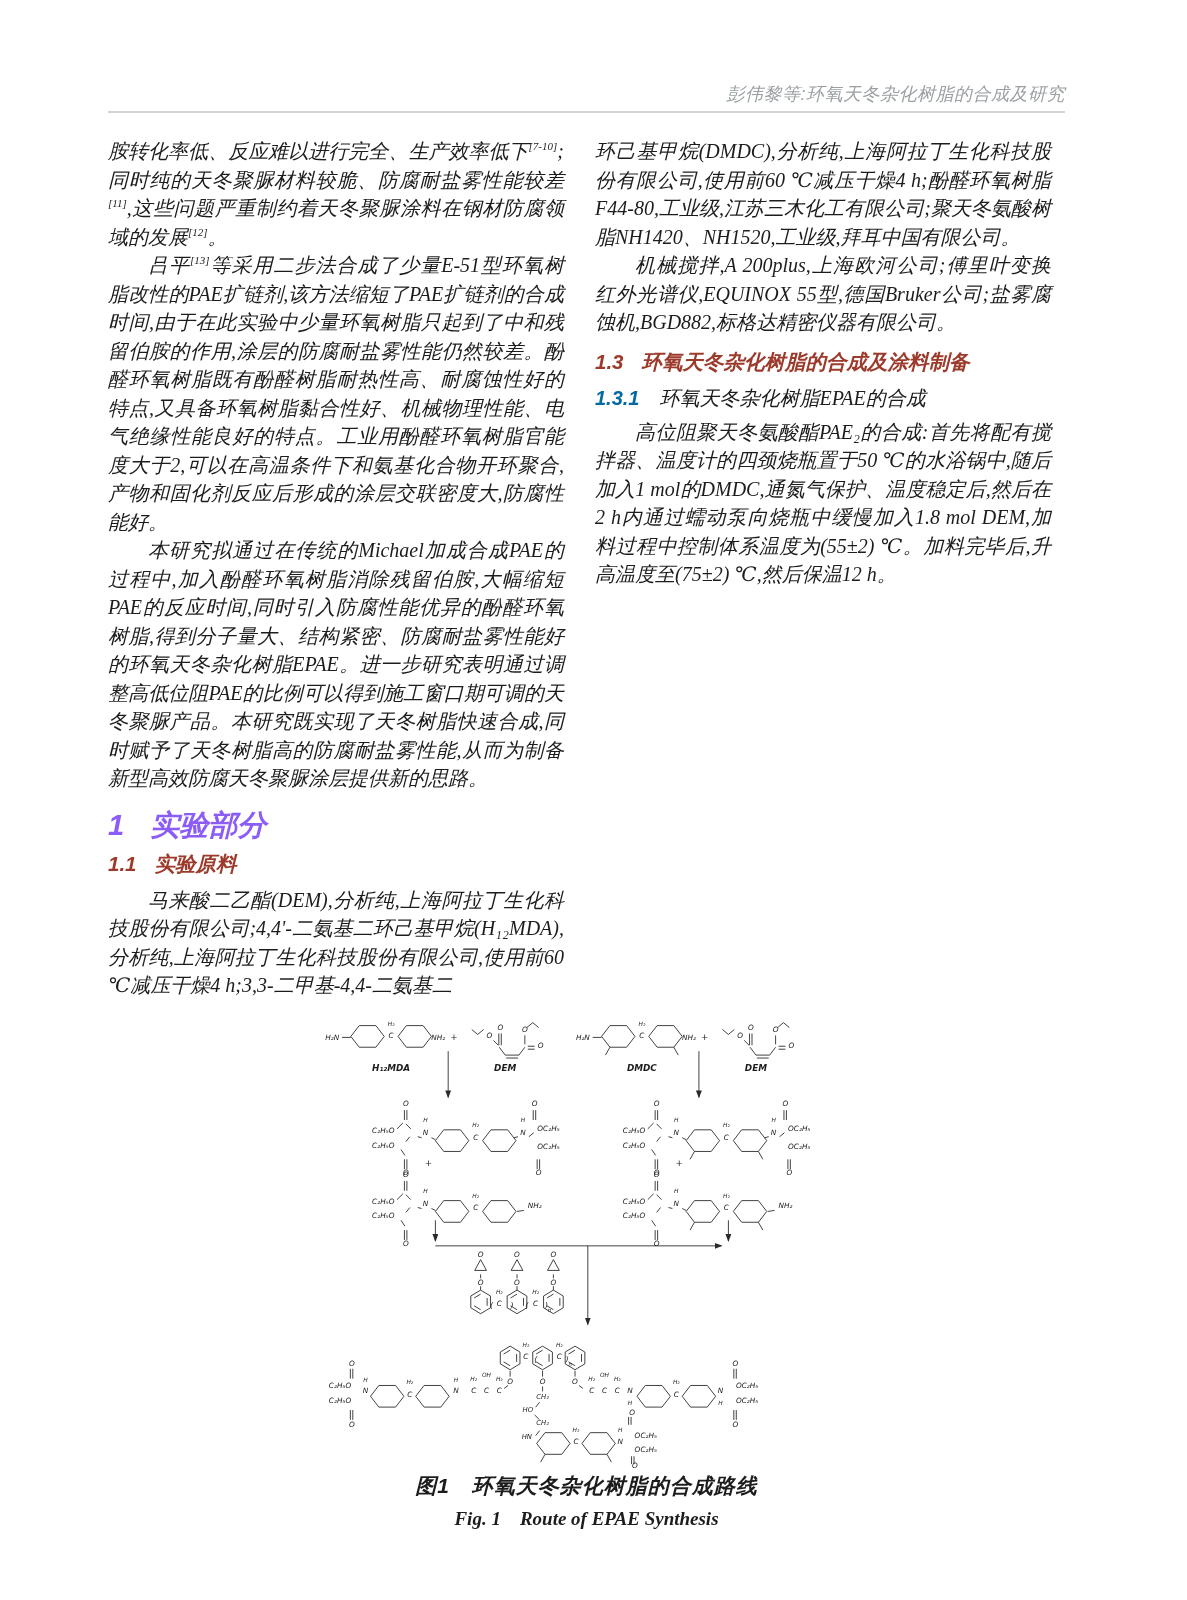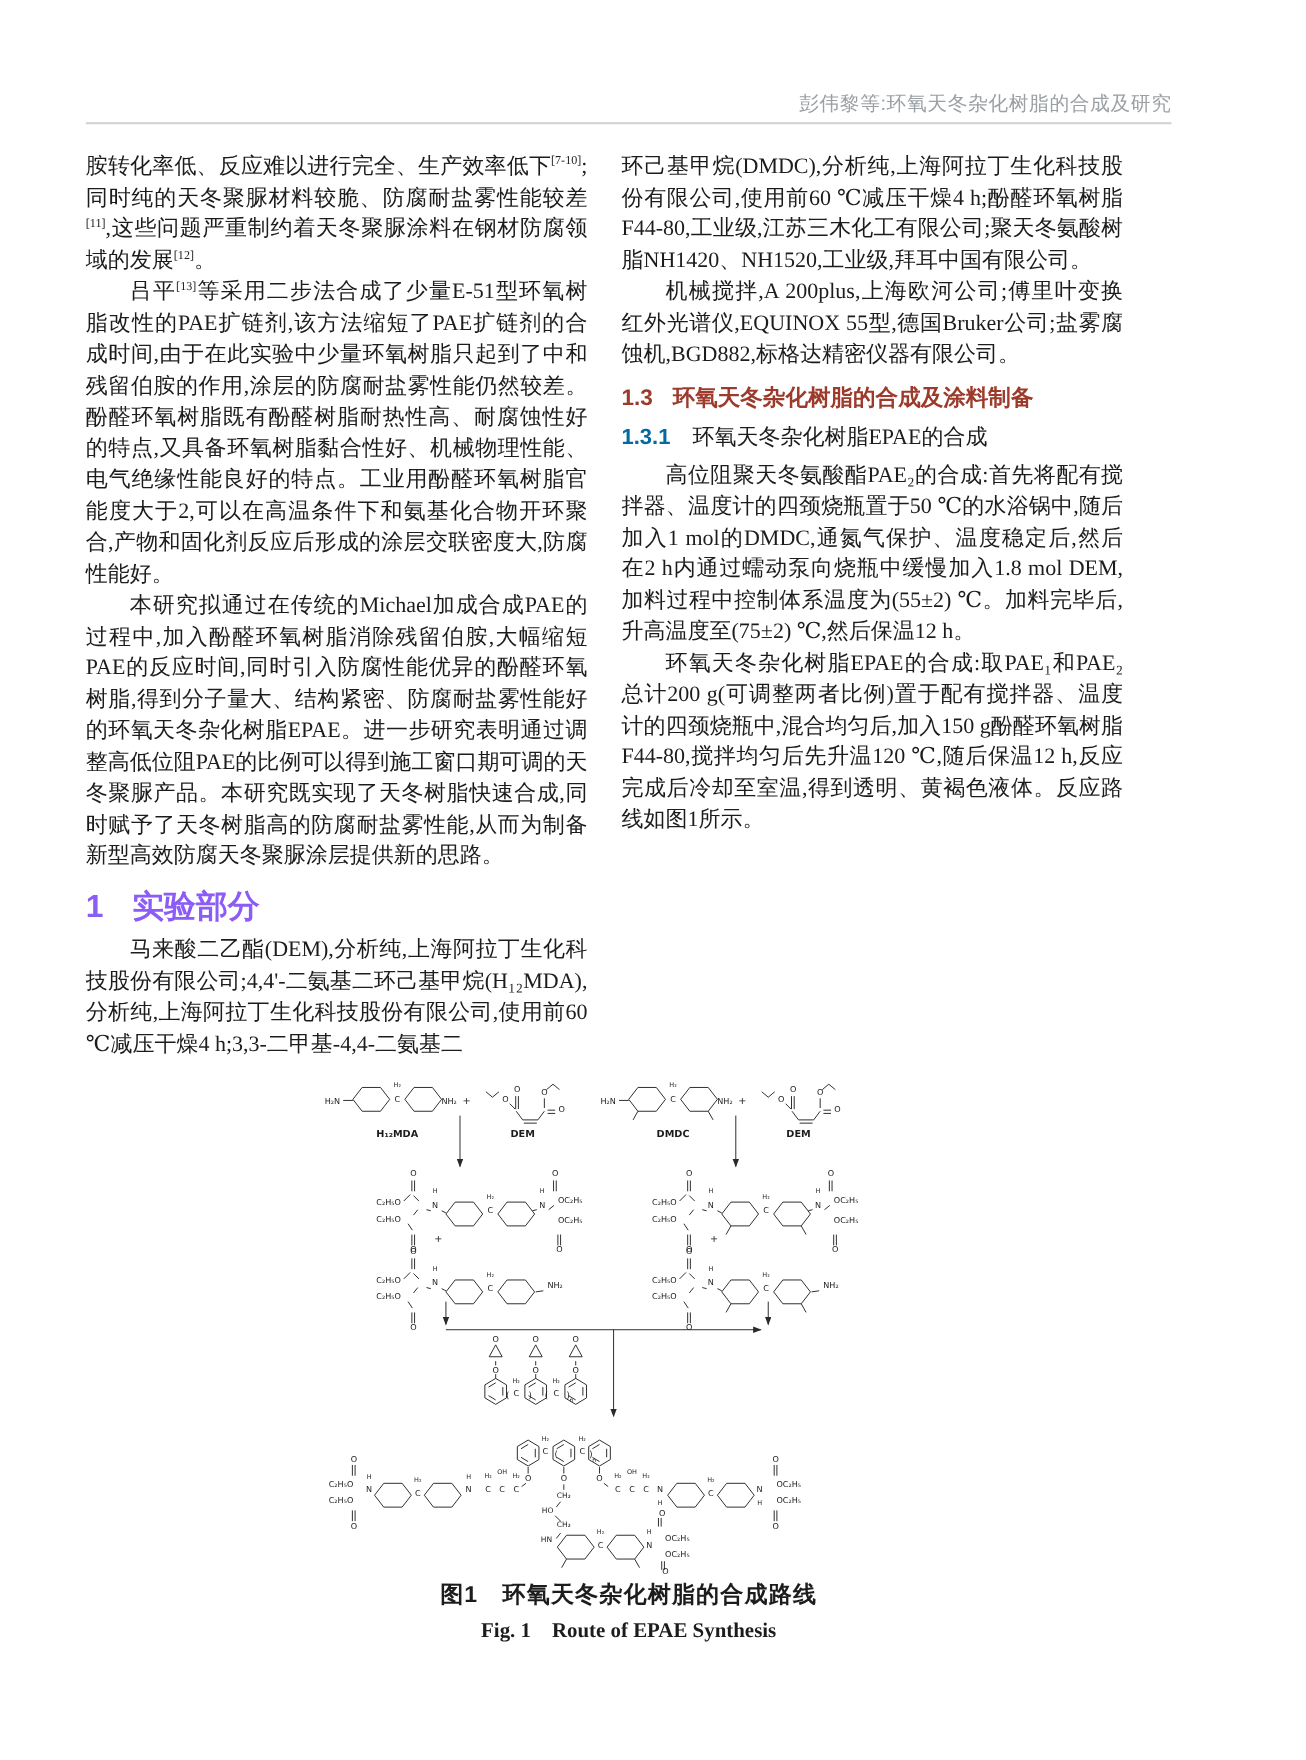--- a/index.html
+++ b/index.html
@@ -1,21 +1,21 @@
 <!DOCTYPE html>
 <html><head>
 <meta charset="utf-8">
 <style>
   html,body{margin:0;padding:0;}
   body{
     width:1187px;height:1600px;background:#ffffff;position:relative;
     font-family:"Liberation Serif","DejaVu Serif","DejaVu Sans",serif;
     color:#1c1c1c;overflow:hidden;
   }
-  .page{padding:84px 122px 0 78px;position:relative;}
+  .page{padding:84px 122px 0 108px;position:relative;font-style:italic;}
   .running-head{
     text-align:right;color:#9aa0a3;font-size:18px;line-height:20px;
     font-family:"Liberation Sans","DejaVu Sans",sans-serif;letter-spacing:.5px;
   }
   .head-rule{border:none;border-top:2px solid #d4d4d4;margin:7px 0 0 0;}
   .columns{display:flex;gap:31px;margin-top:24px;min-height:818px;}
   .col{width:456px;font-size:20px;line-height:28.5px;text-align:justify;}
   .col p{margin:0;text-indent:2em;}
   .col p.noindent{text-indent:0;}
   sup{font-size:11px;line-height:0;}
@@ -77,35 +77,37 @@
   <hr class="head-rule">
 
   <div class="columns">
 
     <div class="col">
       <p class="noindent">胺转化率低、反应难以进行完全、生产效率低下<sup>[7-10]</sup>;同时纯的天冬聚脲材料较脆、防腐耐盐雾性能较差<sup>[11]</sup>,这些问题严重制约着天冬聚脲涂料在钢材防腐领域的发展<sup>[12]</sup>。</p>
       <p>吕平<sup>[13]</sup>等采用二步法合成了少量E-51型环氧树脂改性的PAE扩链剂,该方法缩短了PAE扩链剂的合成时间,由于在此实验中少量环氧树脂只起到了中和残留伯胺的作用,涂层的防腐耐盐雾性能仍然较差。酚醛环氧树脂既有酚醛树脂耐热性高、耐腐蚀性好的特点,又具备环氧树脂黏合性好、机械物理性能、电气绝缘性能良好的特点。工业用酚醛环氧树脂官能度大于2,可以在高温条件下和氨基化合物开环聚合,产物和固化剂反应后形成的涂层交联密度大,防腐性能好。</p>
       <p>本研究拟通过在传统的Michael加成合成PAE的过程中,加入酚醛环氧树脂消除残留伯胺,大幅缩短PAE的反应时间,同时引入防腐性能优异的酚醛环氧树脂,得到分子量大、结构紧密、防腐耐盐雾性能好的环氧天冬杂化树脂EPAE。进一步研究表明通过调整高低位阻PAE的比例可以得到施工窗口期可调的天冬聚脲产品。本研究既实现了天冬树脂快速合成,同时赋予了天冬树脂高的防腐耐盐雾性能,从而为制备新型高效防腐天冬聚脲涂层提供新的思路。</p>
       <div class="sec1">
         <span class="num">1</span><span>实验部分</span>
+      </div>
+      <div class="sec2">
+        <span class="num">1.1</span><span>实验原料</span>
       </div>
       <p>马来酸二乙酯(DEM),分析纯,上海阿拉丁生化科技股份有限公司;4,4'-二氨基二环己基甲烷(H₁₂MDA),分析纯,上海阿拉丁生化科技股份有限公司,使用前60 ℃减压干燥4 h;3,3-二甲基-4,4-二氨基二</p>
     </div>
 
     <div class="col">
       <p class="noindent">环己基甲烷(DMDC),分析纯,上海阿拉丁生化科技股份有限公司,使用前60 ℃减压干燥4 h;酚醛环氧树脂F44-80,工业级,江苏三木化工有限公司;聚天冬氨酸树脂NH1420、NH1520,工业级,拜耳中国有限公司。</p>
       <p>机械搅拌,A 200plus,上海欧河公司;傅里叶变换红外光谱仪,EQUINOX 55型,德国Bruker公司;盐雾腐蚀机,BGD882,标格达精密仪器有限公司。</p>
       <div class="sec2">
         <span class="num">1.3</span><span>环氧天冬杂化树脂的合成及涂料制备</span>
       </div>
       <div class="sec3">
         <span class="num">1.3.1</span><span class="t">环氧天冬杂化树脂EPAE的合成</span>
       </div>
       <p>高位阻聚天冬氨酸酯PAE₂的合成:首先将配有搅拌器、温度计的四颈烧瓶置于50 ℃的水浴锅中,随后加入1 mol的DMDC,通氮气保护、温度稳定后,然后在2 h内通过蠕动泵向烧瓶中缓慢加入1.8 mol DEM,加料过程中控制体系温度为(55±2) ℃。加料完毕后,升高温度至(75±2) ℃,然后保温12 h。</p>
-      <p>环氧天冬杂化树脂EPAE的合成:取PAE₁和PAE₂总计200 g(可调整两者比例)置于配有搅拌器、温度计的四颈烧瓶中,混合均匀后,加入150 g酚醛环氧树脂F44-80,搅拌均匀后先升温120 ℃,随后保温12 h,反应完成后冷却至室温,得到透明、黄褐色液体。反应路线如图1所示。</p>
     </div>
 
   </div>
 
   <div class="figure-block">
     <svg class="figure-svg" width="600" height="470" viewBox="0 0 600 478">
       <defs>
         <marker id="ah" markerWidth="10" markerHeight="8" refX="7" refY="3" orient="auto" markerUnits="userSpaceOnUse">
           <path d="M0,0 L8,3 L0,6 Z" fill="#2a2a2a"></path>
         </marker>

